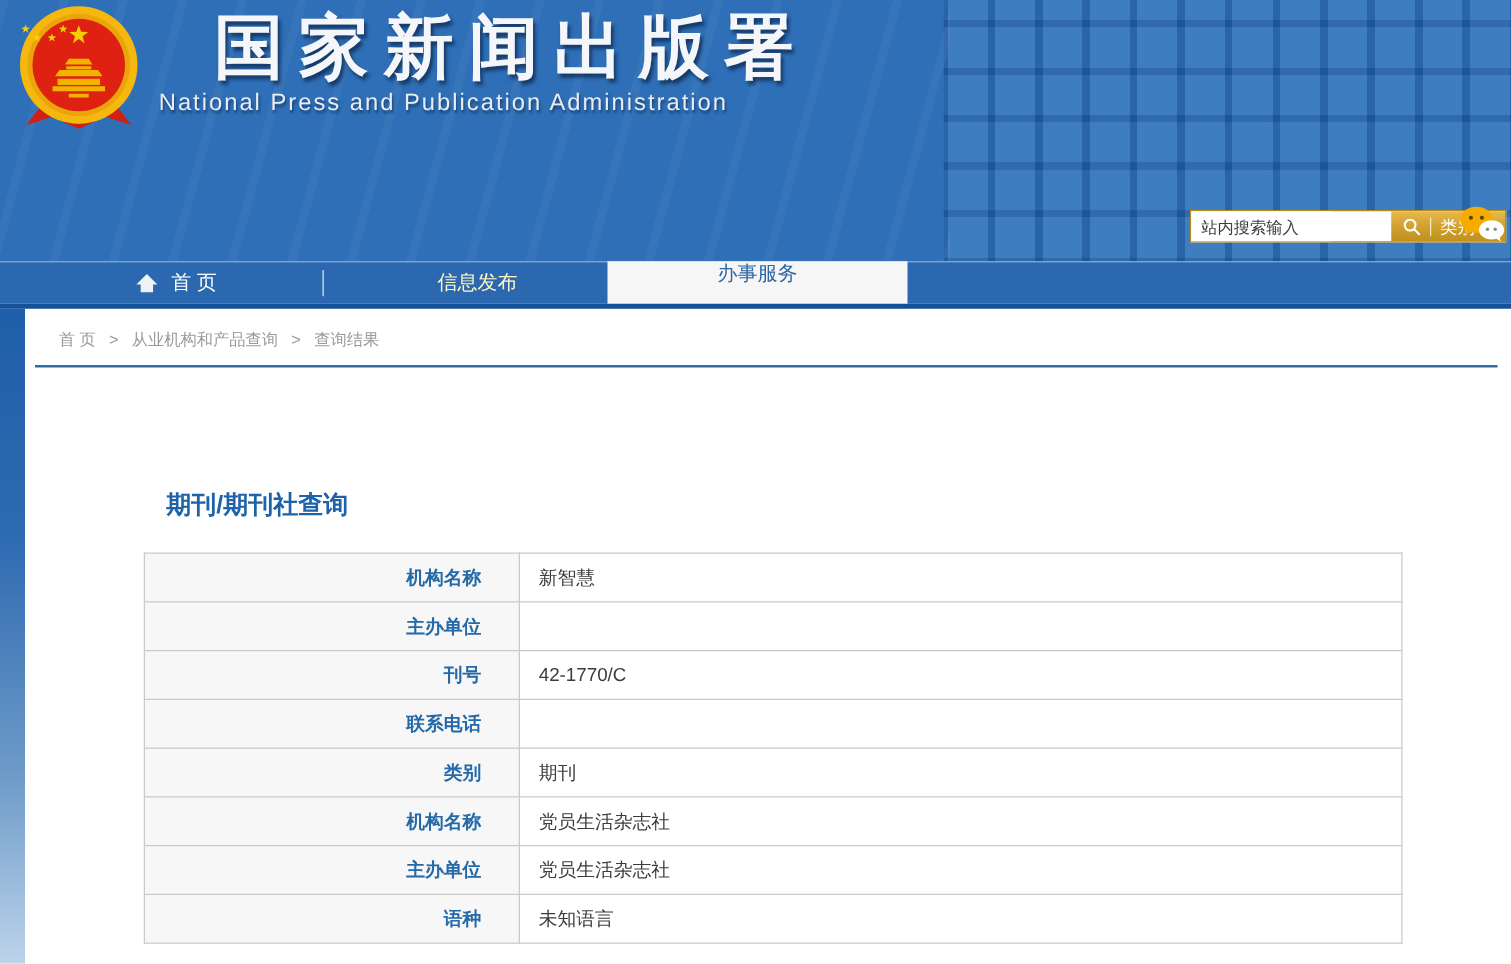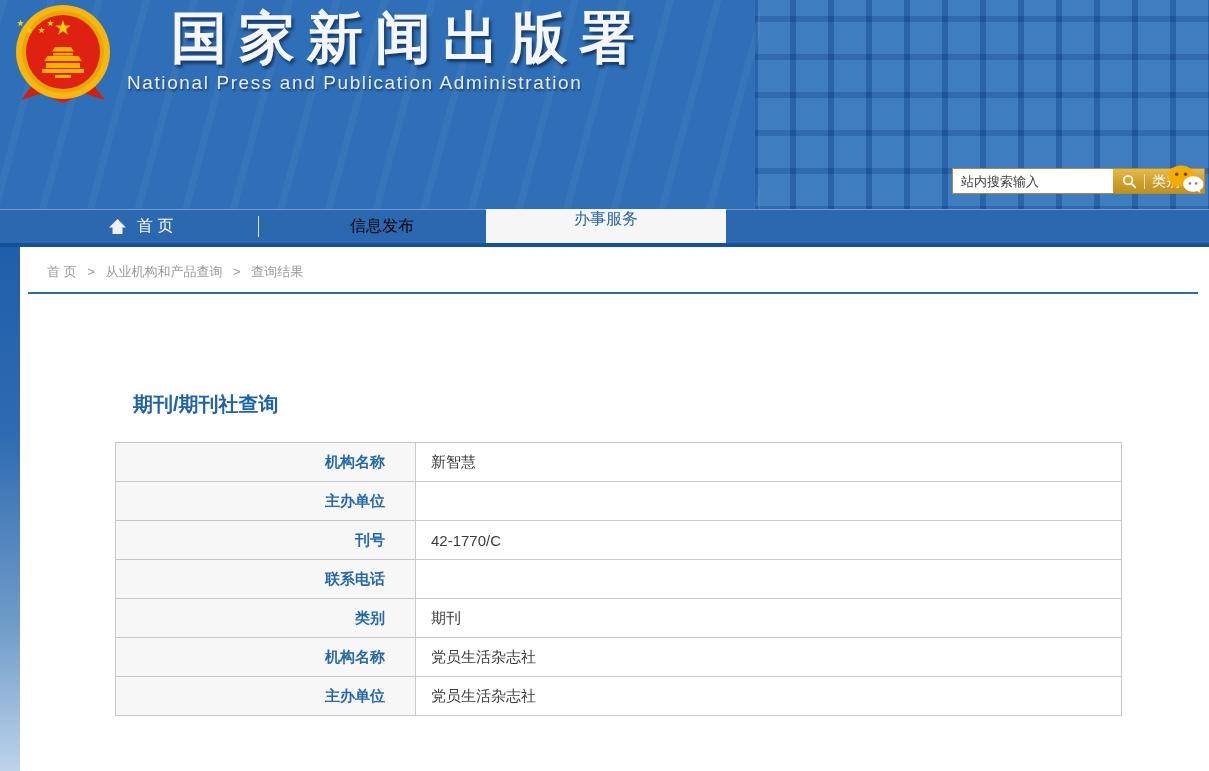--- a/index.html
+++ b/index.html
@@ -56,21 +56,21 @@
     background:#2b68af;border-top:1px solid rgba(255,255,255,.35);box-sizing:border-box;z-index:5;
   }
   .nav-dark{position:absolute;top:243px;left:0;width:1209px;height:4px;background:#15509b;z-index:5;}
   .nav-home{
     position:absolute;left:108px;top:0;height:33px;display:flex;align-items:center;gap:10px;
     color:#fff;font-size:16px;cursor:pointer;
   }
   .nav-divider{position:absolute;left:258px;top:6px;width:1px;height:21px;background:rgba(255,255,255,.85);}
   .nav-info{
     position:absolute;left:332px;top:0;width:100px;height:33px;display:flex;align-items:center;
-    justify-content:center;color:#000000;font-size:16px;cursor:pointer;
+    justify-content:center;color:#fef9c3;font-size:16px;cursor:pointer;
   }
   .nav-tab-active{
     position:absolute;left:486px;top:-1px;width:240px;height:39px;background:#f6f6f6;
     color:#2d66a5;display:flex;align-items:flex-start;justify-content:center;font-size:16px;
     cursor:pointer;z-index:6;
   }
 
   
   .content{position:absolute;top:247px;left:0;width:1209px;height:456px;background:#fff;}
   .left-strip{
@@ -202,15 +202,19 @@
         <td class="val">期刊</td>
       </tr>
       <tr>
         <td class="lbl">机构名称</td>
         <td class="val">党员生活杂志社</td>
       </tr>
       <tr>
         <td class="lbl">主办单位</td>
         <td class="val">党员生活杂志社</td>
       </tr>
+      <tr>
+        <td class="lbl">语种</td>
+        <td class="val">未知语言</td>
+      </tr>
     </tbody>
   </table>
 </div>
 
 </body></html>

